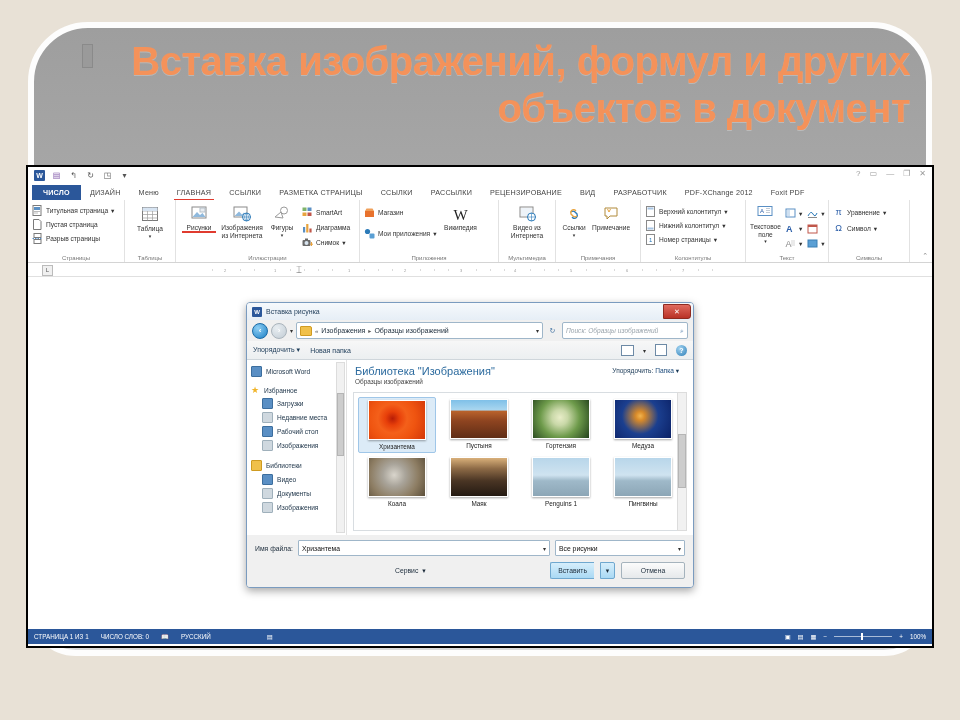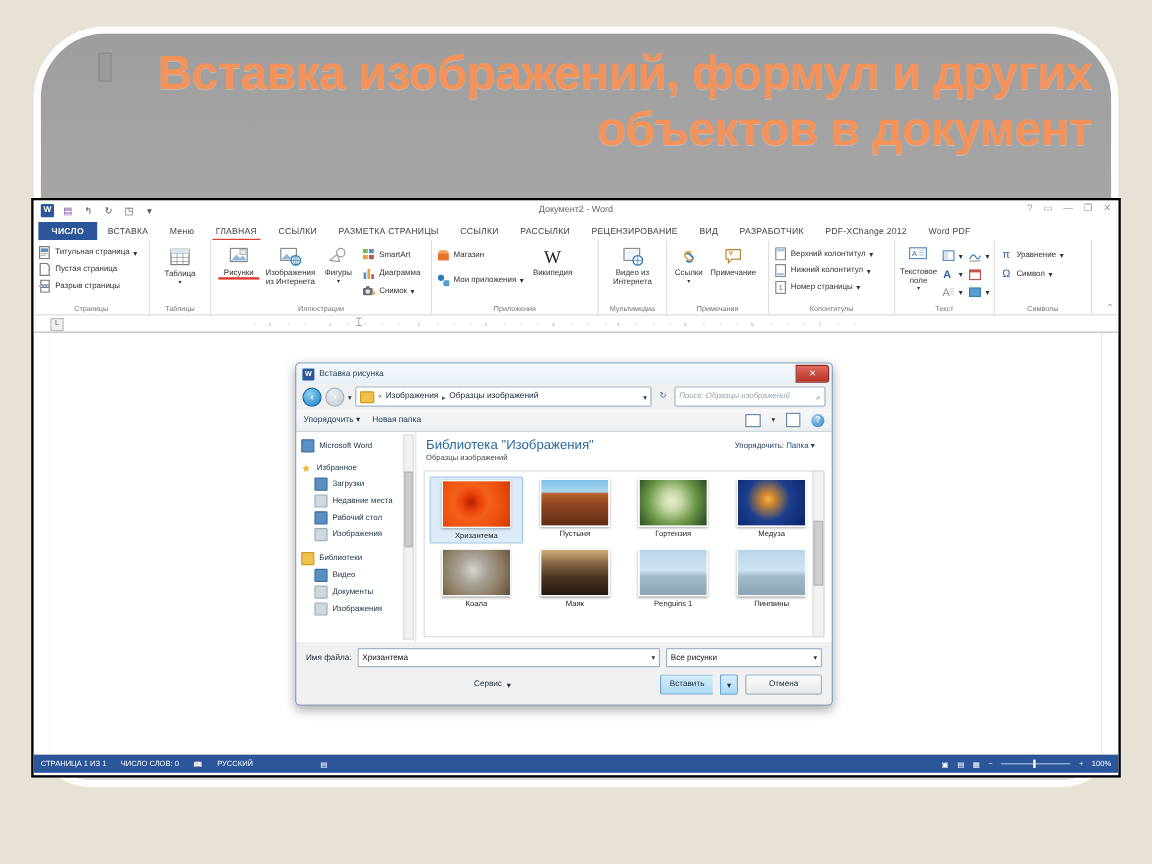--- a/index.html
+++ b/index.html
@@ -223,44 +223,43 @@
 
   <div id="word-titlebar">
     <div class="qat">
       <span class="qat-icon ic-word">W</span>
       <span class="qat-icon ic-save">▤</span>
       <span class="qat-icon ic-plain">↰</span>
       <span class="qat-icon ic-plain">↻</span>
       <span class="qat-icon ic-plain">◳</span>
       <span class="qat-icon ic-plain">▾</span>
     </div>
-    <div id="word-doc-title">Документ2 - Word</div>
     <div id="win-controls">
       <span>?</span>
       <span>▭</span>
       <span>—</span>
       <span>❐</span>
       <span>✕</span>
     </div>
   </div>
 
   <div id="tab-row">
     <div class="tab file">ЧИСЛО</div>
-    <div class="tab">ВСТАВКА</div>
+    <div class="tab">ДИЗАЙН</div>
     <div class="tab mixedcase">Меню</div>
     <div class="tab active-underline">ГЛАВНАЯ</div>
     <div class="tab">ССЫЛКИ</div>
     <div class="tab">РАЗМЕТКА СТРАНИЦЫ</div>
     <div class="tab">ССЫЛКИ</div>
     <div class="tab">РАССЫЛКИ</div>
     <div class="tab">РЕЦЕНЗИРОВАНИЕ</div>
     <div class="tab">ВИД</div>
     <div class="tab">РАЗРАБОТЧИК</div>
     <div class="tab">PDF-XChange 2012</div>
-    <div class="tab">Word PDF</div>
+    <div class="tab">Foxit PDF</div>
     <div id="signin-row">
       <span>Вход</span>
       <span id="avatar"></span>
     </div>
   </div>
 
   <div id="ribbon">
 
     <div class="rgroup" style="width:88px">
       <div class="rgroup-body" style="flex-direction:column;gap:1px;">

